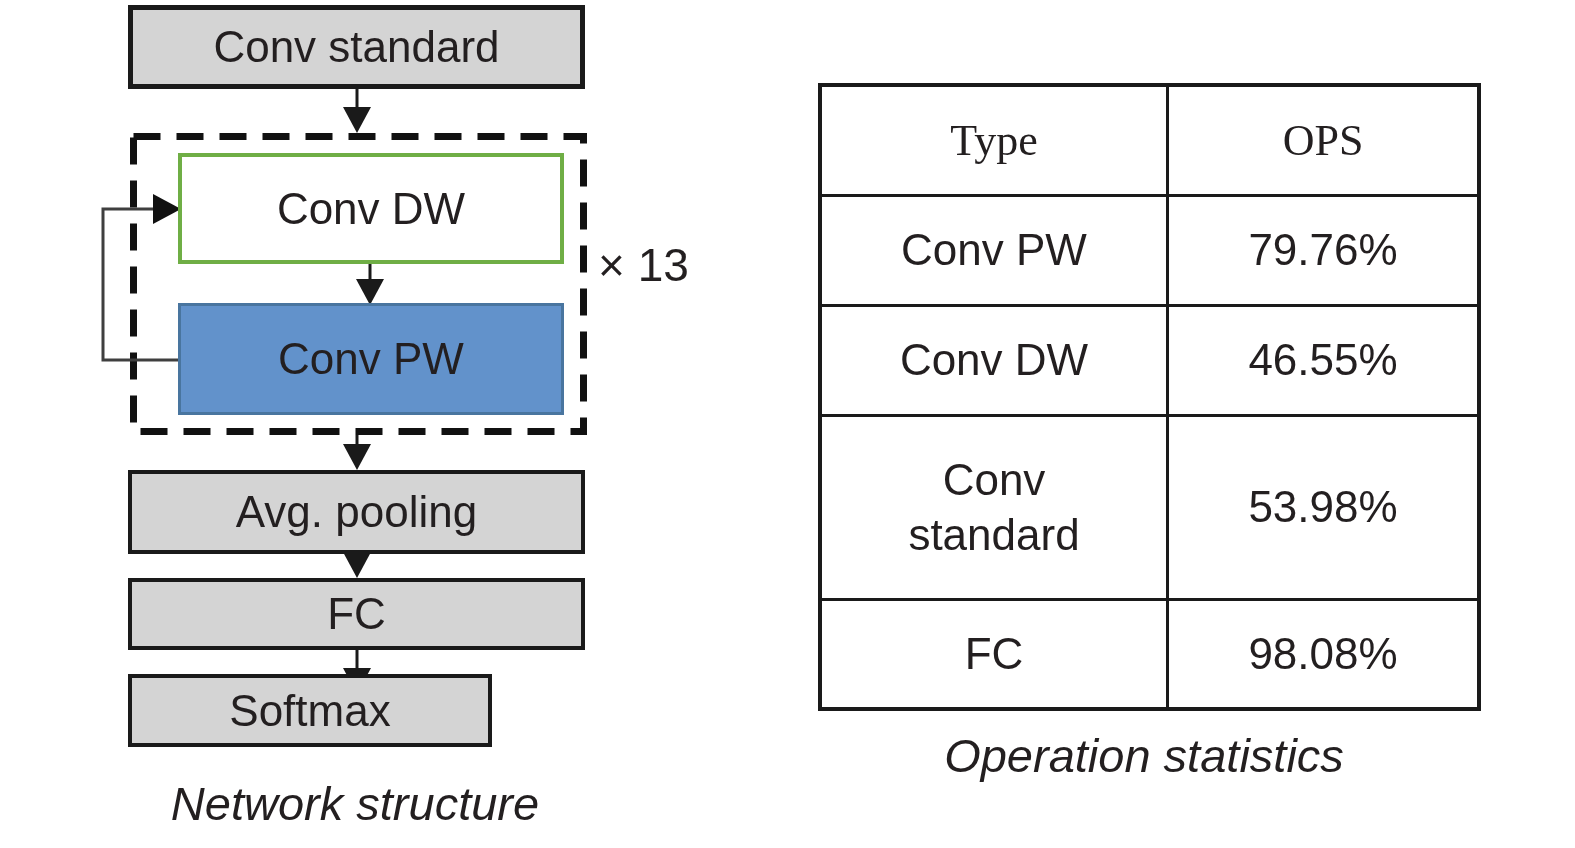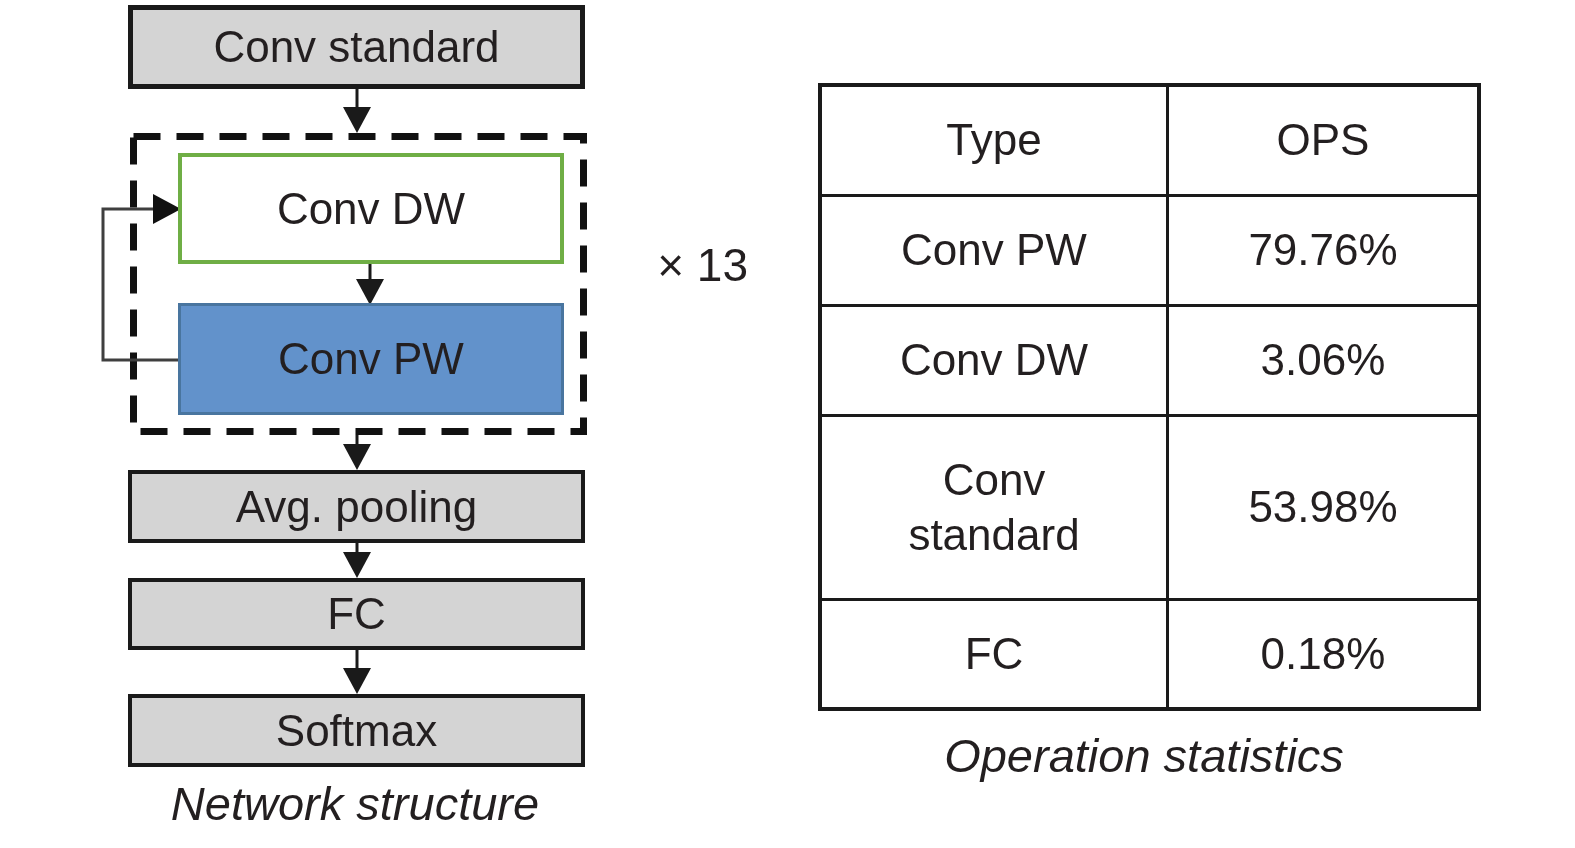--- a/index.html
+++ b/index.html
@@ -17,26 +17,26 @@
     box-sizing:border-box;
     display:flex;align-items:center;justify-content:center;
     font-size:44px;
     text-align:center;
     background:#d4d4d4;
     border:4px solid #1a1a1a;
   }
   #conv-standard{left:128px;top:5px;width:457px;height:84px;border-width:5px;}
   #conv-dw{left:178px;top:153px;width:386px;height:111px;background:#ffffff;border:4px solid #6fae45;}
   #conv-pw{left:178px;top:303px;width:386px;height:112px;background:#6292cb;border:3px solid #49759f;}
-  #avg-pooling{left:128px;top:470px;width:457px;height:73px;}
+  #avg-pooling{left:128px;top:470px;width:457px;height:84px;}
   #fc{left:128px;top:578px;width:457px;height:72px;}
-  #softmax{left:128px;top:694px;width:457px;height:73px;}
+  #softmax{left:128px;top:674px;width:364px;height:73px;}
   #repeat-label{
     position:absolute;left:598px;top:238px;width:150px;
-    font-size:46px;text-align:right;
+    font-size:46px;text-align:left;
   }
   .caption{
     position:absolute;
     font-size:47px;
     text-align:center;
   }
   #diagram-caption{left:110px;top:776px;width:490px;font-style:italic;}
   #table-caption{left:818px;top:728px;width:652px;font-style:italic;}
   #overlay{position:absolute;left:0;top:0;pointer-events:none;}
 
@@ -49,21 +49,21 @@
   }
   #ops-table td,#ops-table th{
     border:3px solid #1a1a1a;
     text-align:center;vertical-align:middle;
     font-weight:normal;
     padding:0;
   }
   #ops-table{border:4px solid #1a1a1a;}
   #ops-table .col-type{width:344px;}
   #ops-table .col-ops{width:308px;}
-  #ops-table tr.r-head{height:110px;}
+  #ops-table tr.r-head{height:110px;font-family:Liberation Serif, serif;}
   #ops-table tr.r0{height:110px;}
   #ops-table tr.r1{height:110px;}
   #ops-table tr.r2{height:184px;}
   #ops-table tr.r3{height:110px;}
   .wrap-narrow{display:inline-block;max-width:230px;line-height:1.25;}
 </style>
 </head>
 <body>
 
 <div id="stage">
@@ -136,28 +136,28 @@
       <tr class="r-head">
         <th class="col-type">Type</th>
         <th class="col-ops">OPS</th>
       </tr>
       <tr class="r0">
         <td>Conv PW</td>
         <td>79.76%</td>
       </tr>
       <tr class="r1">
         <td>Conv DW</td>
-        <td>3.06%</td>
+        <td>46.55%</td>
       </tr>
       <tr class="r2">
         <td><span class="wrap-narrow">Conv standard</span></td>
         <td>53.98%</td>
       </tr>
       <tr class="r3">
         <td>FC</td>
-        <td>0.18%</td>
+        <td>98.08%</td>
       </tr>
     </tbody>
   </table>
 
   <div class="caption" id="table-caption">Operation statistics</div>
 
 </div>
 
 </body></html>

